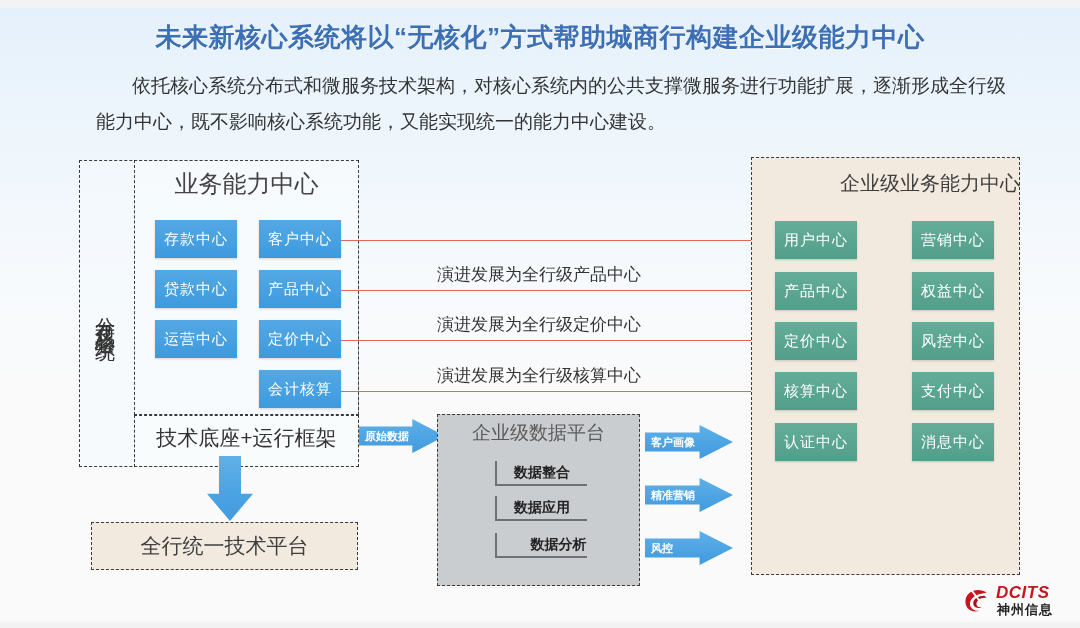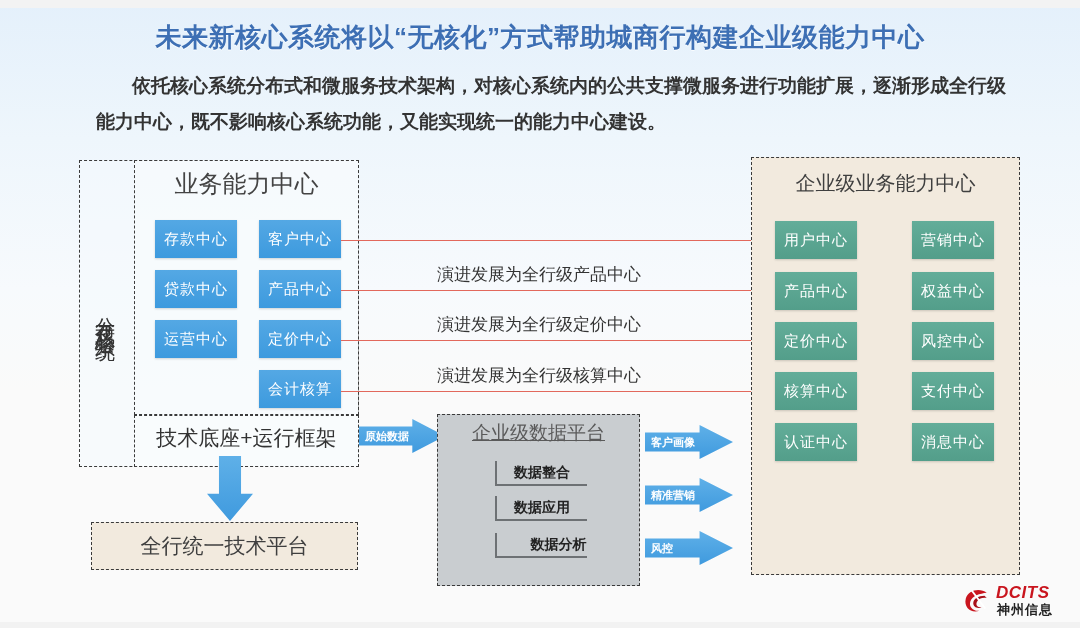--- a/index.html
+++ b/index.html
@@ -17,21 +17,21 @@
   .botstrip{position:absolute;left:0;bottom:0;width:1080px;height:6px;background:#f2f2f2;}
 
   
   .title{
     position:absolute;left:0;top:20px;width:1080px;text-align:center;
     font-size:26px;font-weight:bold;color:#3d6fb4;letter-spacing:.5px;
     text-shadow:0 1px 0 rgba(255,255,255,.8);
   }
   .subtitle{
     position:absolute;left:96px;top:68px;width:910px;
-    font-size:19px;color:#333;line-height:36px;text-align:justify;text-indent:36px;font-weight:bold;
+    font-size:19px;color:#333;line-height:36px;text-align:justify;text-indent:36px;
   }
 
   
   .dash{position:absolute;border:1.6px dashed #3a3a3a;box-sizing:border-box;}
 
   .core-frame{left:79px;top:160px;width:280px;height:307px;background:rgba(244,249,253,.55);}
   .biz-frame{left:134px;top:160px;width:225px;height:255px;background:rgba(248,251,254,.6);}
   .tech-frame{left:134px;top:415px;width:225px;height:52px;background:rgba(250,252,254,.7);}
 
   .vlabel{
@@ -54,40 +54,40 @@
     position:absolute;border-radius:0;display:flex;align-items:center;justify-content:center;
     color:#fff;font-size:15px;letter-spacing:1px;
     box-shadow:0 1px 2px rgba(0,0,0,.16);
   }
   .chip-blue{background:linear-gradient(180deg,#54a8e4 0%,#3d9ade 100%);width:82px;height:38px;}
   .chip-green{background:linear-gradient(180deg,#63ad99 0%,#539e8a 100%);width:82px;height:38px;}
 
   
   .ent-frame{left:751px;top:157px;width:269px;height:418px;background:#f2eade;}
   .ent-title{
-    position:absolute;left:751px;top:170px;width:269px;text-align:center;
+    position:absolute;left:751px;top:170px;width:269px;text-align:right;
     font-size:20px;color:#3f3f3f;font-weight:500;
   }
 
   
   .evo-line{position:absolute;height:0;border-top:1.4px solid #e2685c;}
   .evo-head{
     position:absolute;width:0;height:0;
     border-top:4px solid transparent;border-bottom:4px solid transparent;
     border-left:7px solid #e2685c;
   }
   .evo-label{
     position:absolute;font-size:17px;color:#333;white-space:nowrap;
   }
 
   
   .dp-frame{left:437px;top:414px;width:203px;height:172px;background:#c9cdd0;}
   .dp-title{
     position:absolute;left:437px;top:420px;width:203px;text-align:center;
-    font-size:19px;color:#5a5a5a;font-weight:500;text-decoration:underline;
+    font-size:19px;color:#5a5a5a;font-weight:500;
   }
   .dp-item{
     position:absolute;left:495px;width:92px;height:25px;
     display:flex;align-items:center;justify-content:center;
     font-size:14px;color:#222;font-weight:600;
     border-left:2px solid #6d7174;border-bottom:2px solid #6d7174;
     box-sizing:border-box;
   }
 
   

